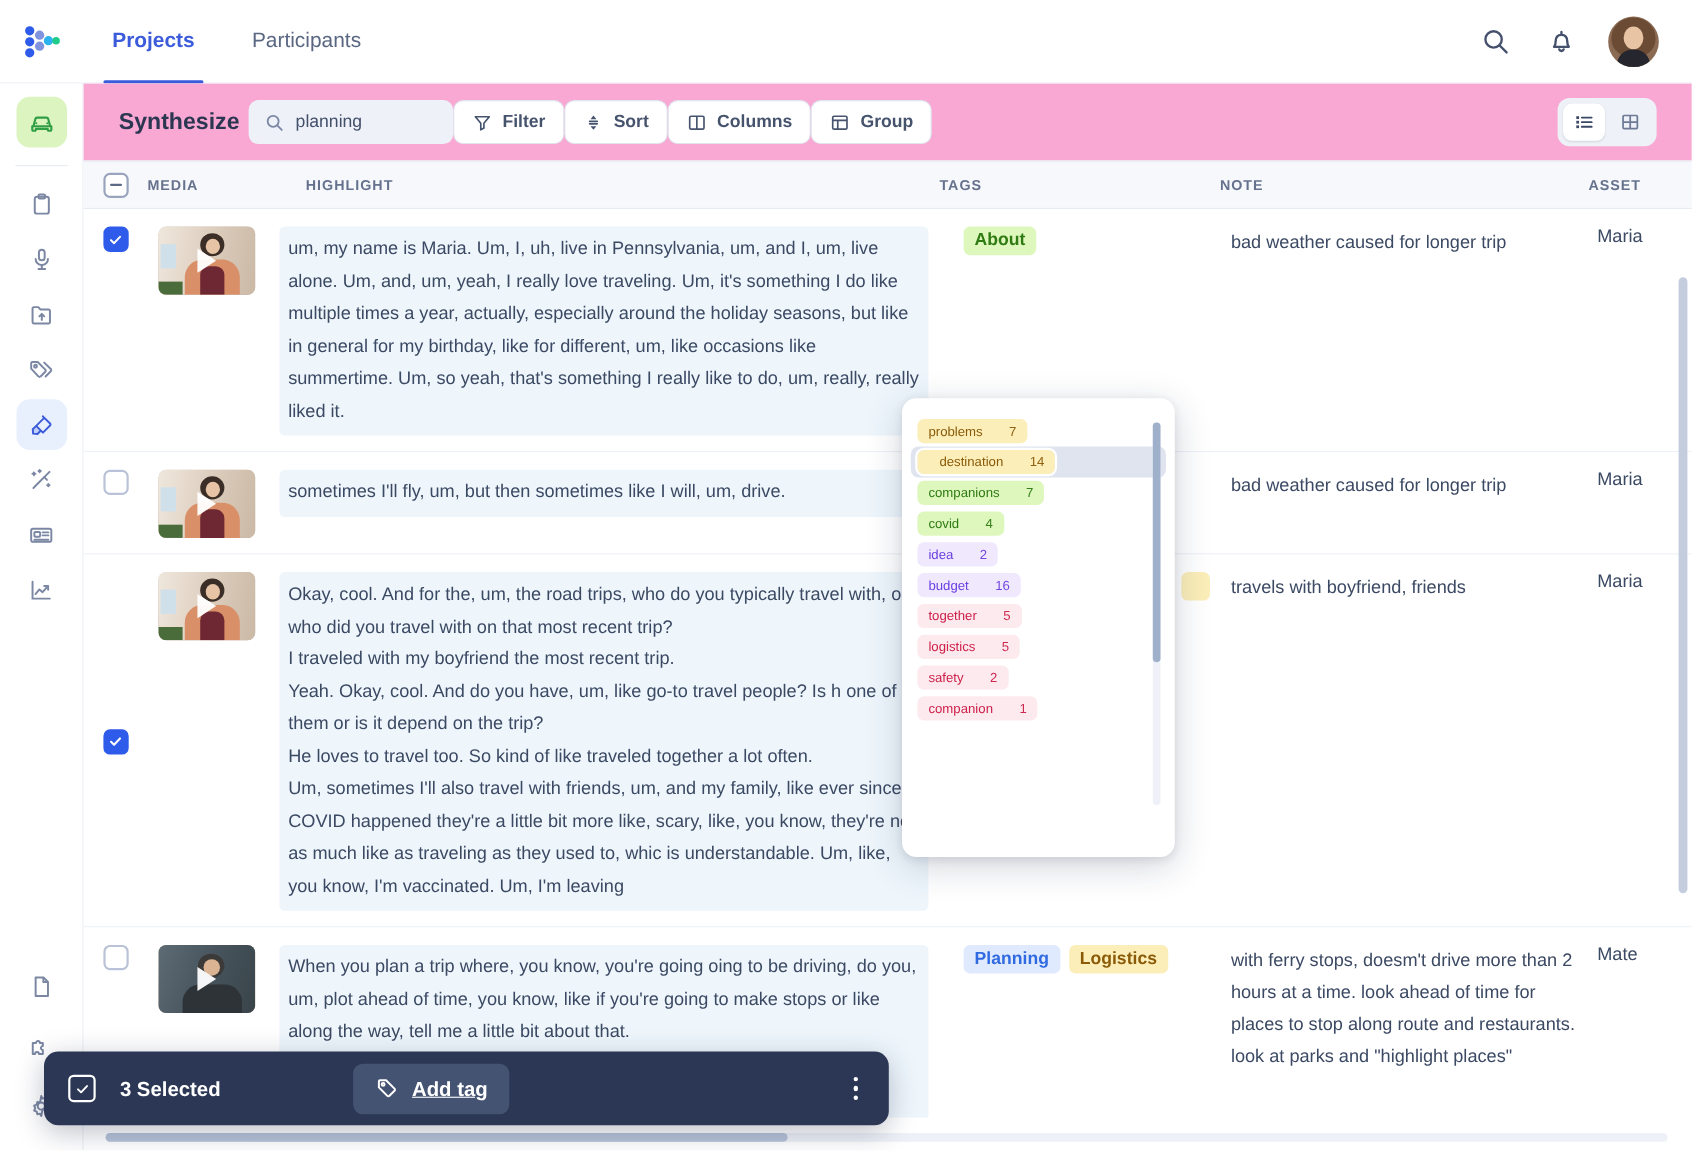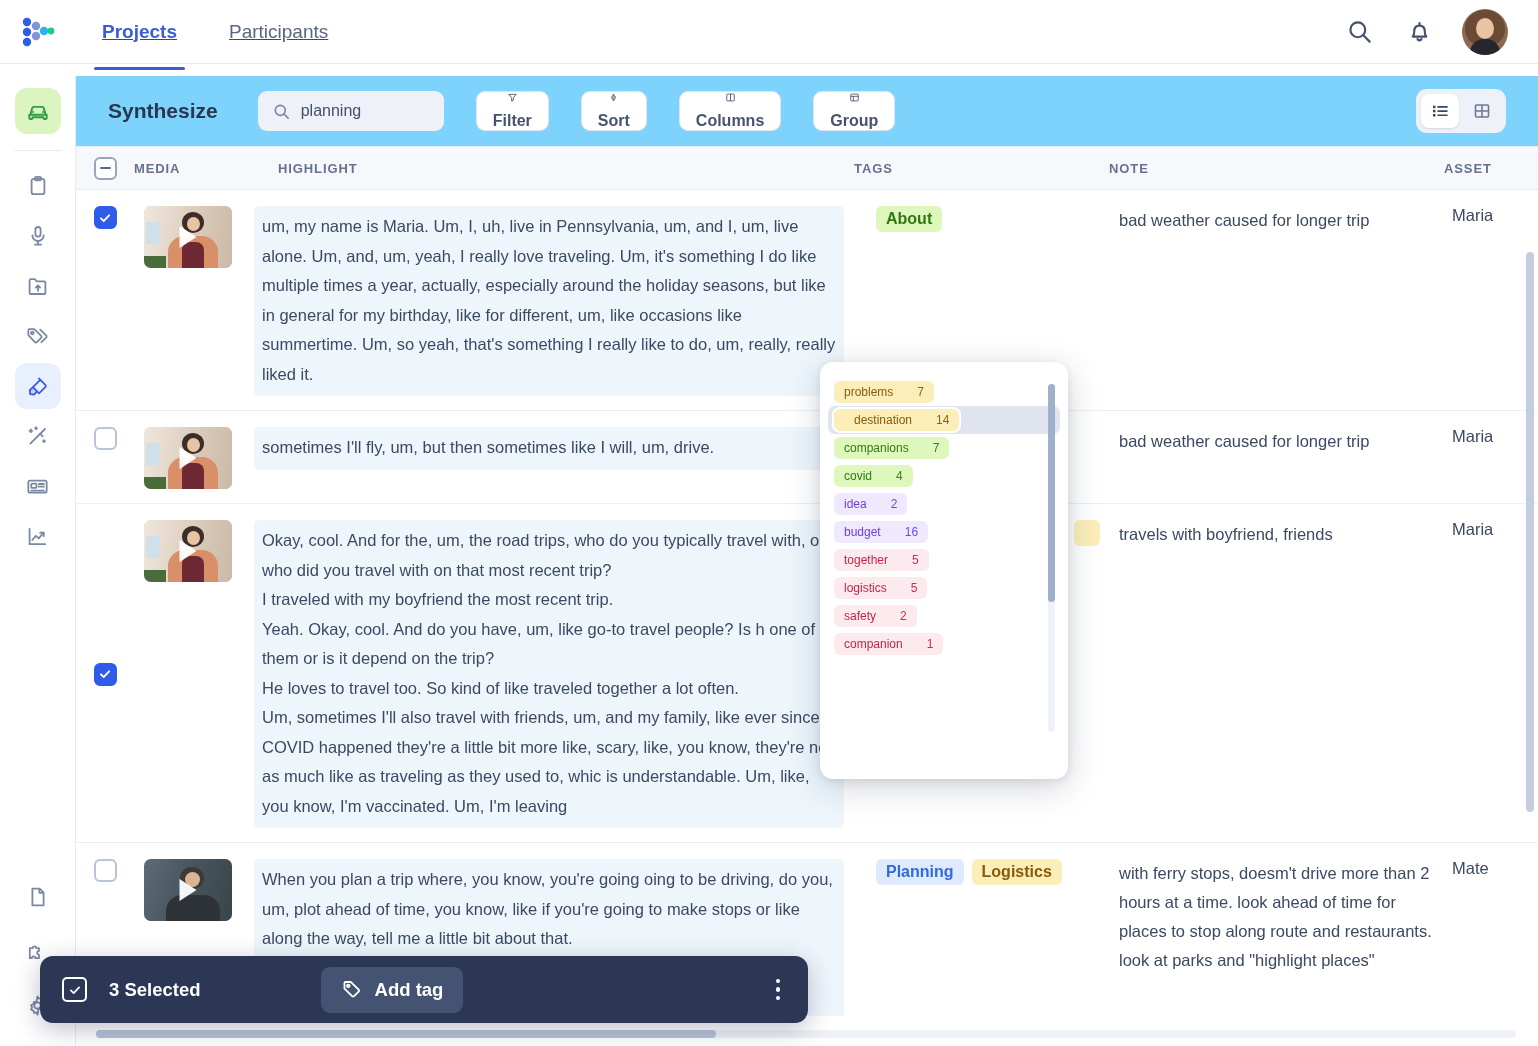--- a/index.html
+++ b/index.html
@@ -7,23 +7,23 @@
     width: 1538px; height: 1046px;
     font-family: "Liberation Sans", sans-serif;
     background: #ffffff;
     overflow: hidden;
     color: #3d4a63;
   }
   .app { position: relative; width: 1538px; height: 1046px; }
 
   
   .topbar {
-    position: absolute; top: 0; left: 0; width: 1538px; height: 64px;
+    position: absolute; top: 0; left: 0; width: 1538px; height: 76px;
     background: #ffffff; border-bottom: 1px solid #e7ebf2;
-    display: flex; align-items: center; text-decoration: underline;
+    display: flex; align-items: center;
   }
   .logo { width: 76px; display: flex; align-items: center; justify-content: center; }
   .logo svg { display: block; }
   .navtabs { display: flex; align-items: center; height: 76px; }
   .navtab {
     height: 76px; display: flex; align-items: center; padding: 0 26px;
     font-size: 19px; color: #5a6782; cursor: pointer; position: relative;
     font-weight: 500;
   }
   .navtab.active { color: #3b5bdb; font-weight: 700; }
@@ -63,35 +63,35 @@
   .railitem.active { background: #e8f0fe; color: #3b5bdb; }
   .raildiv { width: 48px; height: 1px; background: #e7ebf2; margin: 2px 0 12px 0; }
   .railspacer { flex: 1; }
   .railbottom { padding-bottom: 14px; display:flex; flex-direction:column; align-items:center; gap: 4px;}
 
   
   .main { position: absolute; top: 76px; left: 76px; width: 1462px; height: 970px; background: #fff; }
 
   .toolbar {
     height: 70px; display: flex; align-items: center; padding: 0 32px 0 32px;
-    gap: 32px; background: #7dd3fc;
+    gap: 0; background: #f9a8d4;
   }
   .page-title { font-size: 21px; font-weight: 700; color: #2b3650; margin-right: 8px; }
   .searchbox {
     width: 186px; height: 40px; background: #eef1f7; border-radius: 9px;
     display: flex; align-items: center; gap: 10px; padding: 0 14px; cursor: text;
   }
   .searchbox input {
     border: none; outline: none; background: transparent; font-size: 16px;
     color: #43506b; width: 120px; font-family: "Liberation Sans", sans-serif;
   }
   .tbtn {
     height: 40px; border: 1.5px solid #dfe4ee; background: #fff; border-radius: 9px;
     display: flex; align-items: center; gap: 9px; padding: 0 16px; cursor: pointer;
-    font-size: 16px; color: #46536d; font-weight: 600; flex-direction: column;
+    font-size: 16px; color: #46536d; font-weight: 600;
   }
   .viewtoggle {
     margin-left: auto; background: #eef1f7; border-radius: 11px; padding: 5px;
     display: flex; gap: 4px;
   }
   .vbtn { width: 38px; height: 34px; border-radius: 8px; display:flex; align-items:center;
           justify-content:center; cursor: pointer; color:#6d7a95; }
   .vbtn.active { background: #ffffff; color: #3a4866; box-shadow: 0 1px 2px rgba(20,30,60,.12); }
 
   
@@ -199,21 +199,21 @@
     padding: 0 22px; gap: 14px; color: #fff; z-index: 60;
     box-shadow: 0 6px 26px rgba(20,30,60,.28);
   }
   .ab-check {
     width: 25px; height: 25px; border: 2.2px solid #fff; border-radius: 5px;
     display:flex; align-items:center; justify-content:center; cursor:pointer;
   }
   .ab-count { font-size: 18.5px; font-weight: 700; margin-left: 8px; }
   .ab-btn {
     display: flex; align-items: center; gap: 11px; height: 46px; padding: 0 20px;
-    border-radius: 9px; cursor: pointer; font-size: 18.5px; font-weight: 700; color: #fff;
+    border-radius: 9px; cursor: pointer; font-size: 18.5px; font-weight: 700; color: #fff; text-decoration: underline;
   }
   .ab-btn.filled { background: #455372; margin-left: 106px; }
   .ab-dots { margin-left: auto; cursor: pointer; display:flex; flex-direction:column; gap:4px; padding: 6px; }
   .ab-dots i { width: 4.5px; height: 4.5px; border-radius: 50%; background: #fff; display:block; }
 
   
   .vscroll {
     position: absolute; right: 4px; top: 120px; width: 8px; height: 840px;
     background: transparent; z-index: 30;
   }

